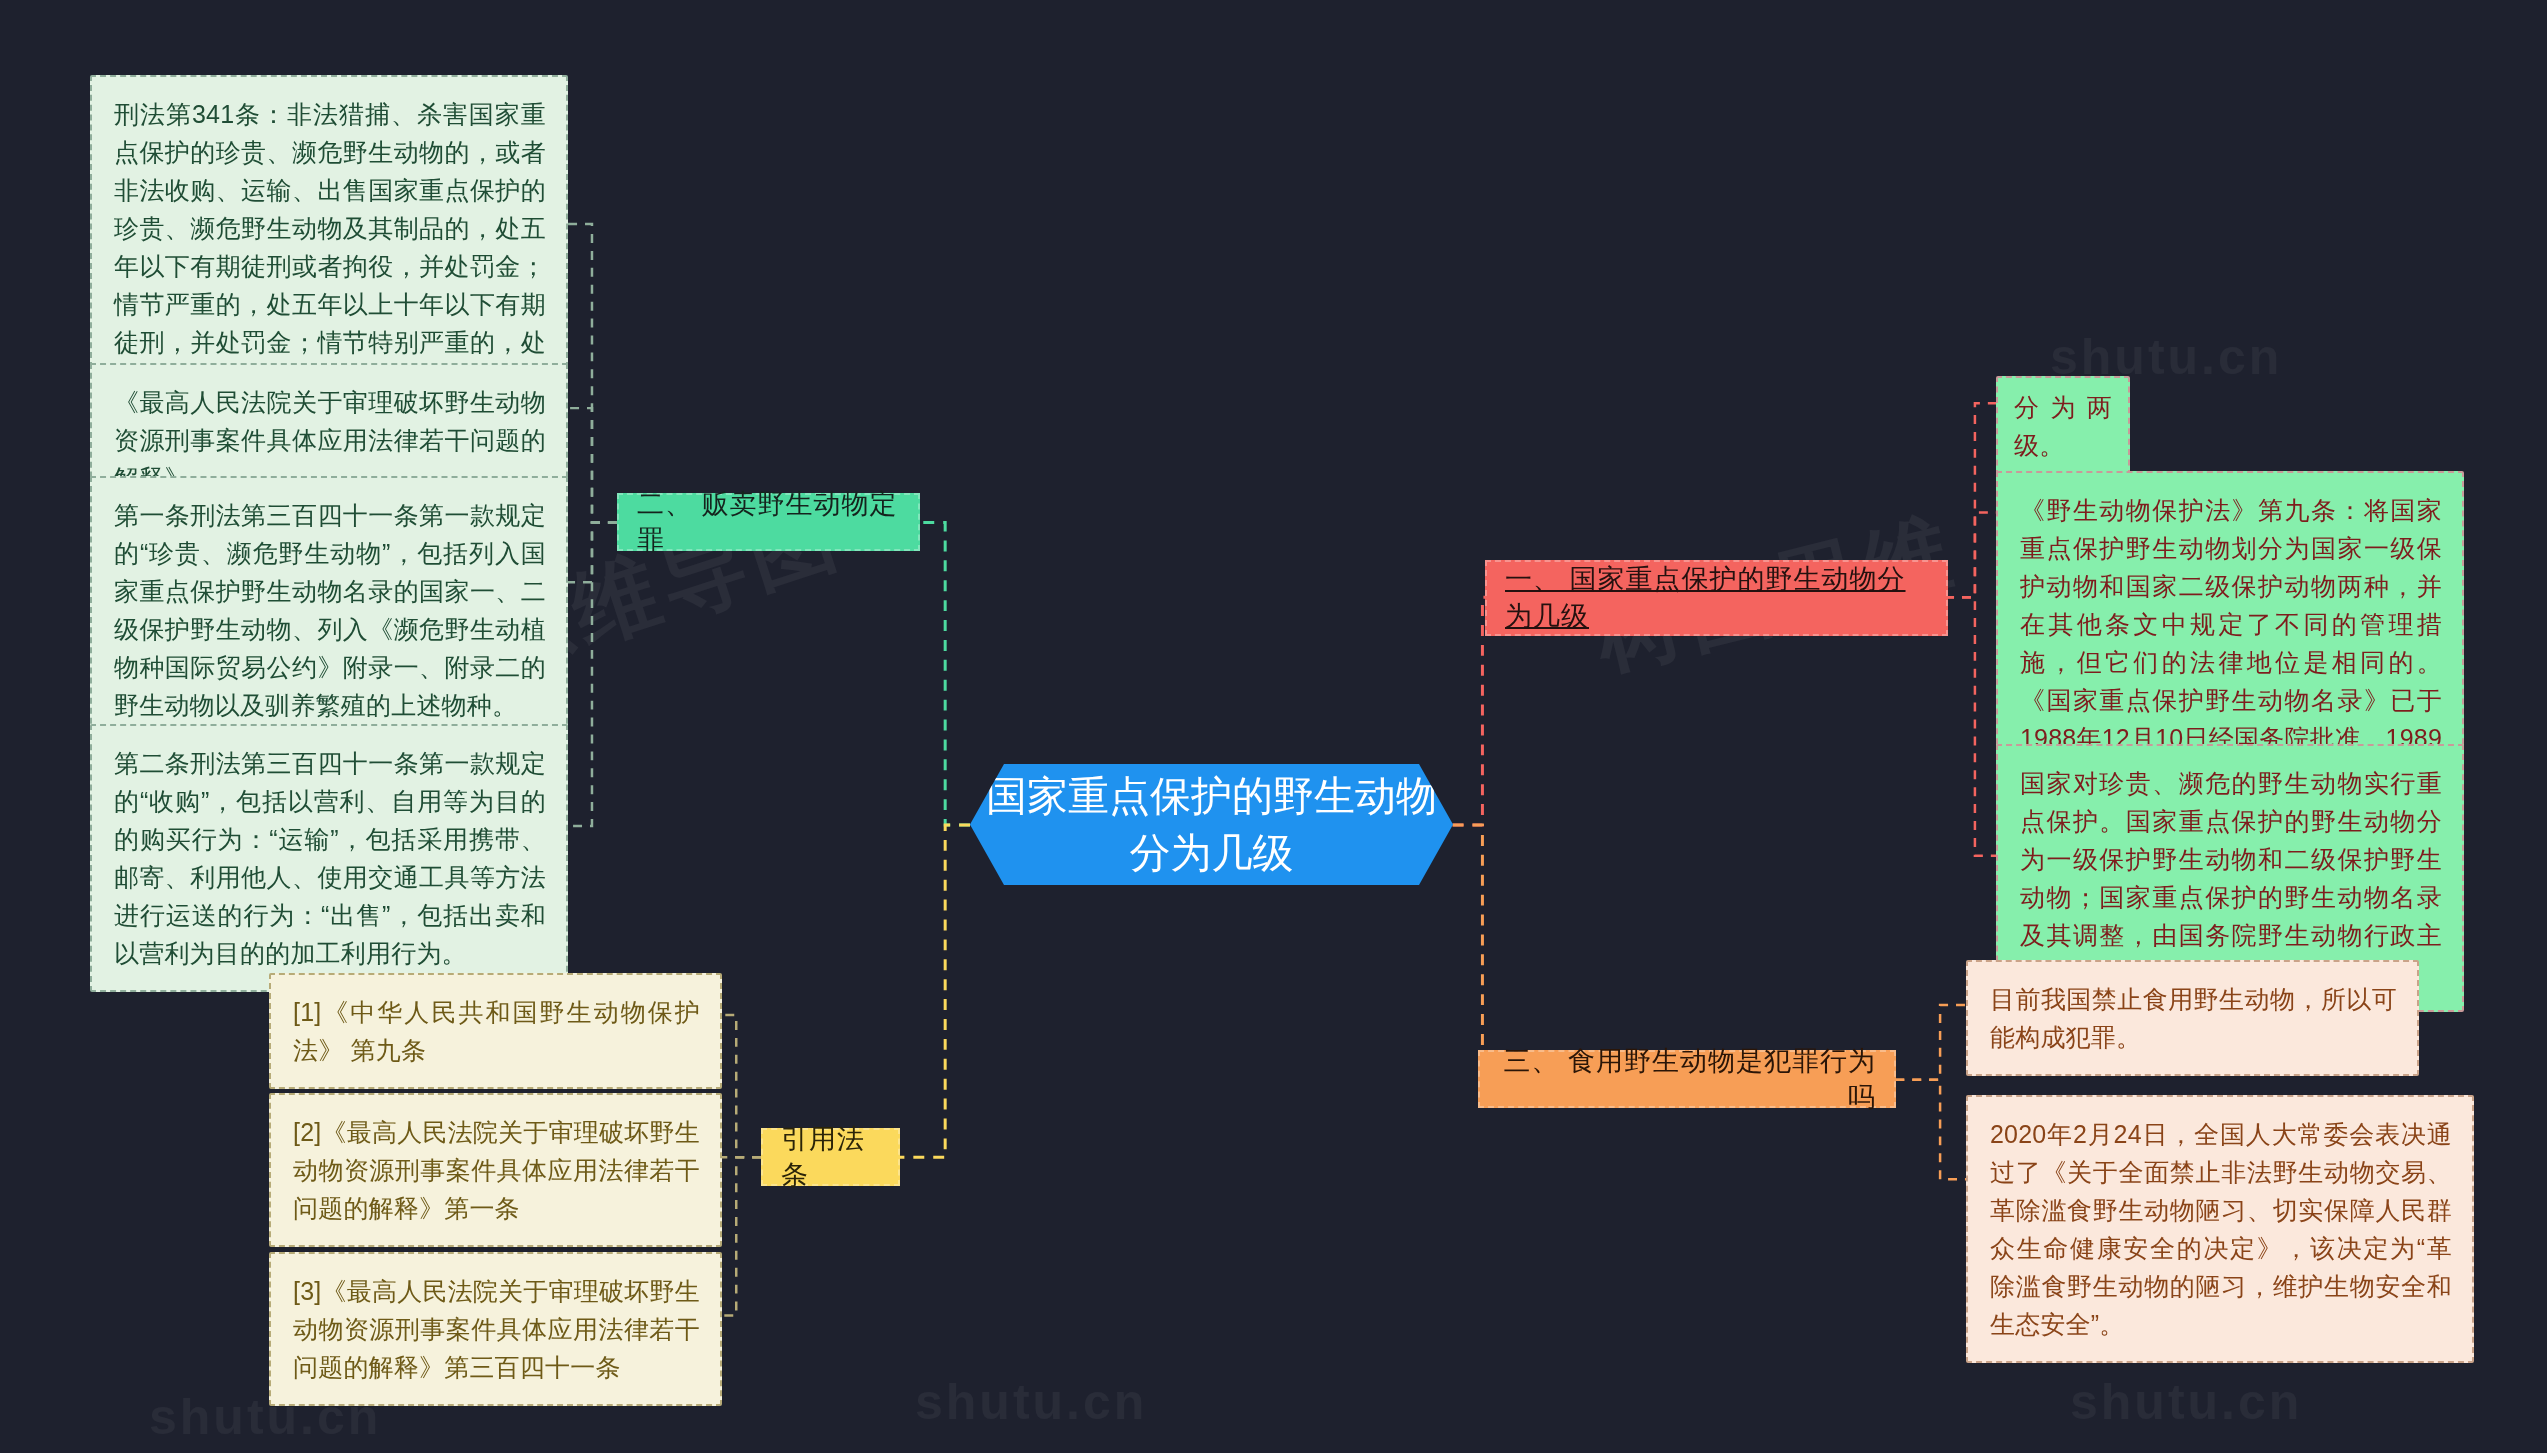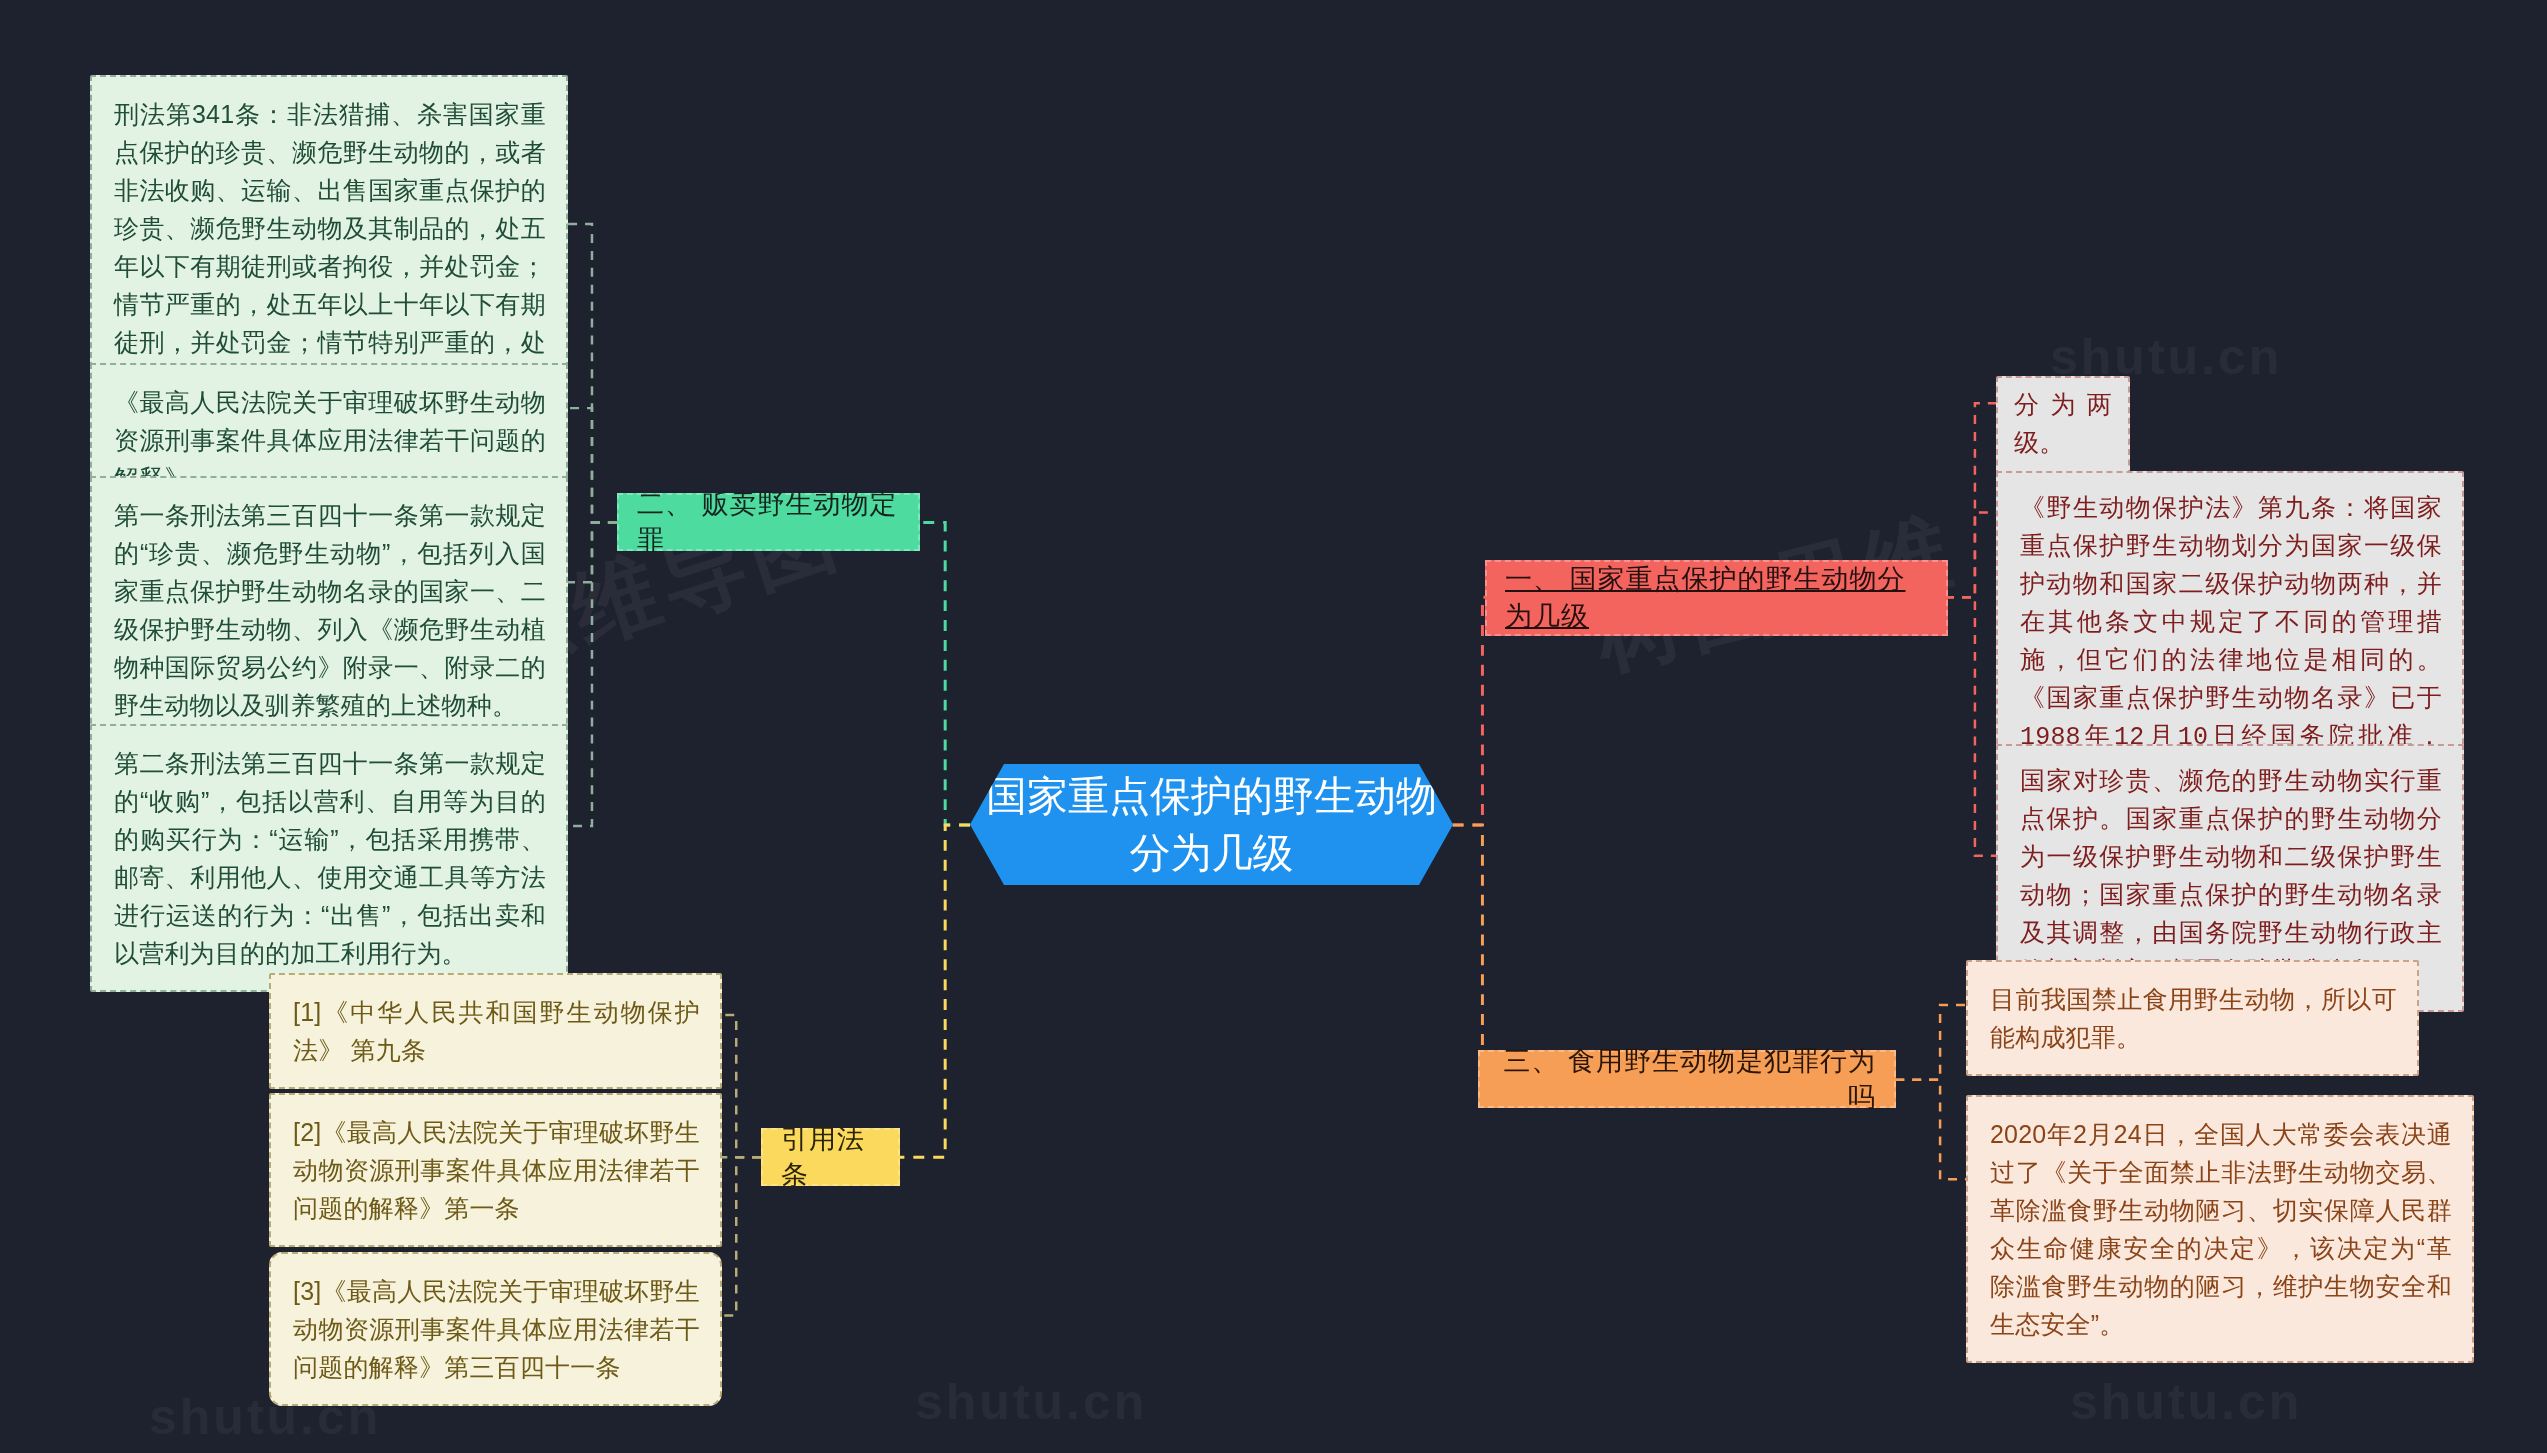--- a/index.html
+++ b/index.html
@@ -19,21 +19,21 @@
   .note{
     padding:18px 20px 18px 22px;
     font-size:25px;
     line-height:1.52;
     letter-spacing:0.2px;
     text-align:justify;
     border:2px dashed transparent;
     border-radius:2px;
   }
   .note.green{background:#e2f2e3;color:#1f4d35;border-color:#8fae9b;}
-  .note.pink {background:#e5e5e5;color:#7e1d1d;border-color:#c99a9a;font-family:Liberation Mono, monospace;}
+  .note.pink {background:#86efac;color:#7e1d1d;border-color:#c99a9a;}
   .note.peach{background:#fbe8dc;color:#8a4418;border-color:#caa389;}
   .note.cream{background:#f6f2dc;color:#6e5a17;border-color:#b7ab77;}
 
   
   .chip{
     display:flex;align-items:center;
     padding:10px 18px;
     font-size:27px;
     letter-spacing:1px;
     border:2px dashed rgba(255,255,255,.30);
@@ -157,18 +157,18 @@
   </div>
 
   <div class="node note cream" style="left:269px;top:973px;width:453px;">
     <span>[1]《中华人民共和国野生动物保护法》 第九条</span>
   </div>
 
   <div class="node note cream" style="left:269px;top:1093px;width:453px;">
     <span>[2]《最高人民法院关于审理破坏野生动物资源刑事案件具体应用法律若干问题的解释》第一条</span>
   </div>
 
-  <div class="node note cream" style="left:269px;top:1252px;width:453px;border-radius:13px;">
+  <div class="node note cream" style="left:269px;top:1252px;width:453px;">
     <span>[3]《最高人民法院关于审理破坏野生动物资源刑事案件具体应用法律若干问题的解释》第三百四十一条</span>
   </div>
 
 </div>
 
 
 </body></html>

